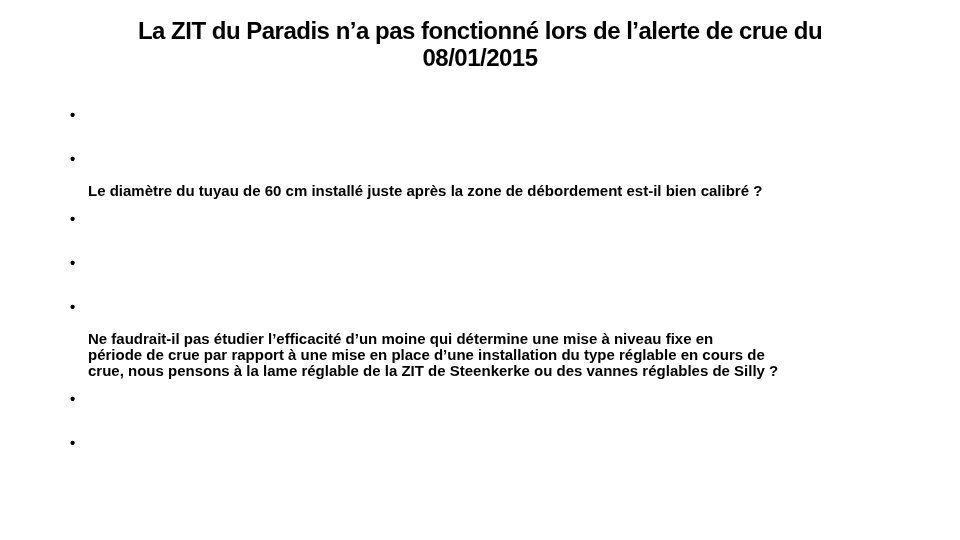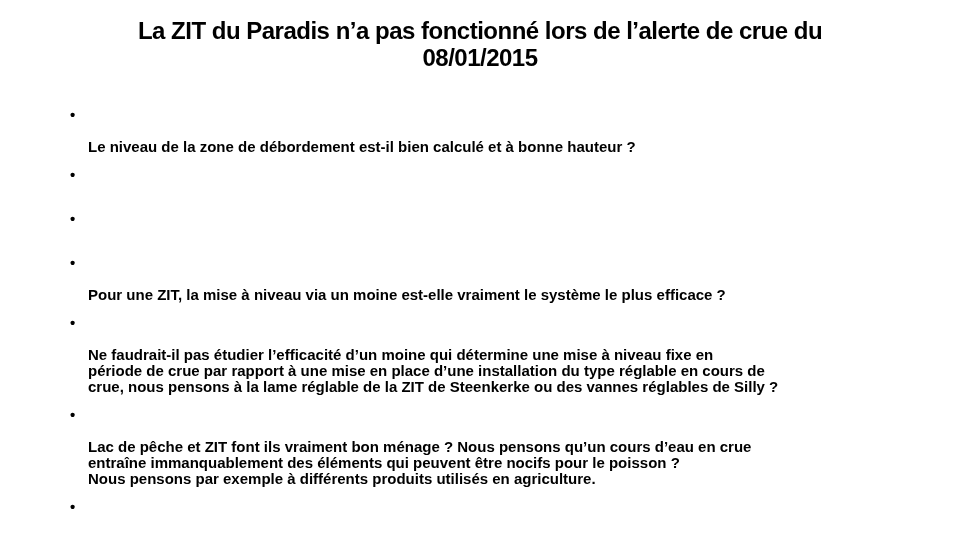--- a/index.html
+++ b/index.html
@@ -70,43 +70,39 @@
     <div class="title-line1">La ZIT du Paradis n’a pas fonctionné lors de l’alerte de crue du</div>
     <div class="title-line2">
       <span>08/01/2015</span>
     </div>
   </div>
 
   <div class="slide-body">
     <ul class="bullet-list">
       <li>
         <span class="bullet-marker">•</span>
-        <span class="bullet-text">Le niveau de la zone de débordement est-il bien calculé et à bonne hauteur ?</span>
+      </li>
+      <li>
+        <span class="bullet-marker">•</span>
+        <span class="bullet-text">Le diamètre du tuyau de 60 cm installé juste après la zone de débordement est-il bien calibré ?</span>
       </li>
       <li>
         <span class="bullet-marker">•</span>
       </li>
       <li>
         <span class="bullet-marker">•</span>
       </li>
       <li>
         <span class="bullet-marker">•</span>
-        <span class="bullet-text">Pour une ZIT, la mise à niveau via un moine est-elle vraiment le système le plus efficace ?</span>
-      </li>
-      <li>
-        <span class="bullet-marker">•</span>
         <span class="bullet-text">Ne faudrait-il pas étudier l’efficacité d’un moine qui détermine une mise à niveau fixe en
 période de crue par rapport à une mise en place d’une installation du type réglable en cours de
 crue, nous pensons à la lame réglable de la ZIT de Steenkerke ou des vannes réglables de Silly ?</span>
       </li>
       <li>
         <span class="bullet-marker">•</span>
-        <span class="bullet-text">Lac de pêche et ZIT font ils vraiment bon ménage ? Nous pensons qu’un cours d’eau en crue
-entraîne immanquablement des éléments qui peuvent être nocifs pour le poisson ?
-Nous pensons par exemple à différents produits utilisés en agriculture.</span>
       </li>
       <li>
         <span class="bullet-marker">•</span>
         
       </li>
 
     </ul>
 
   </div>
 

